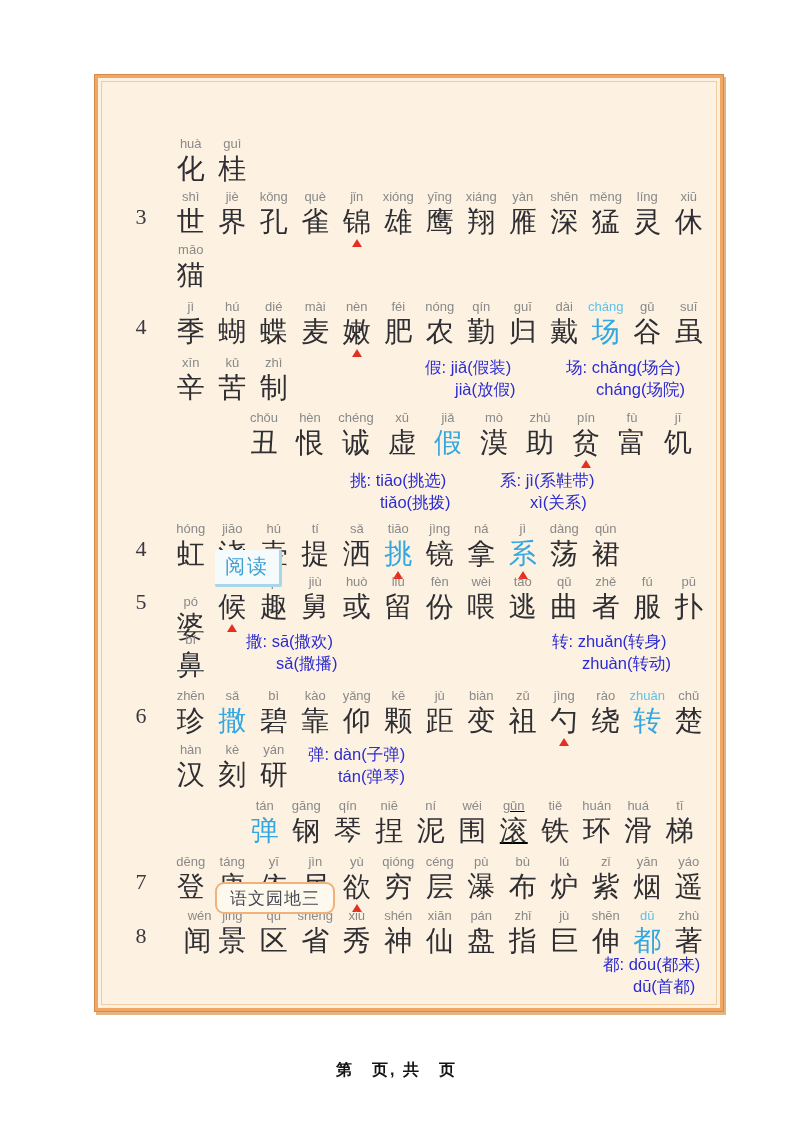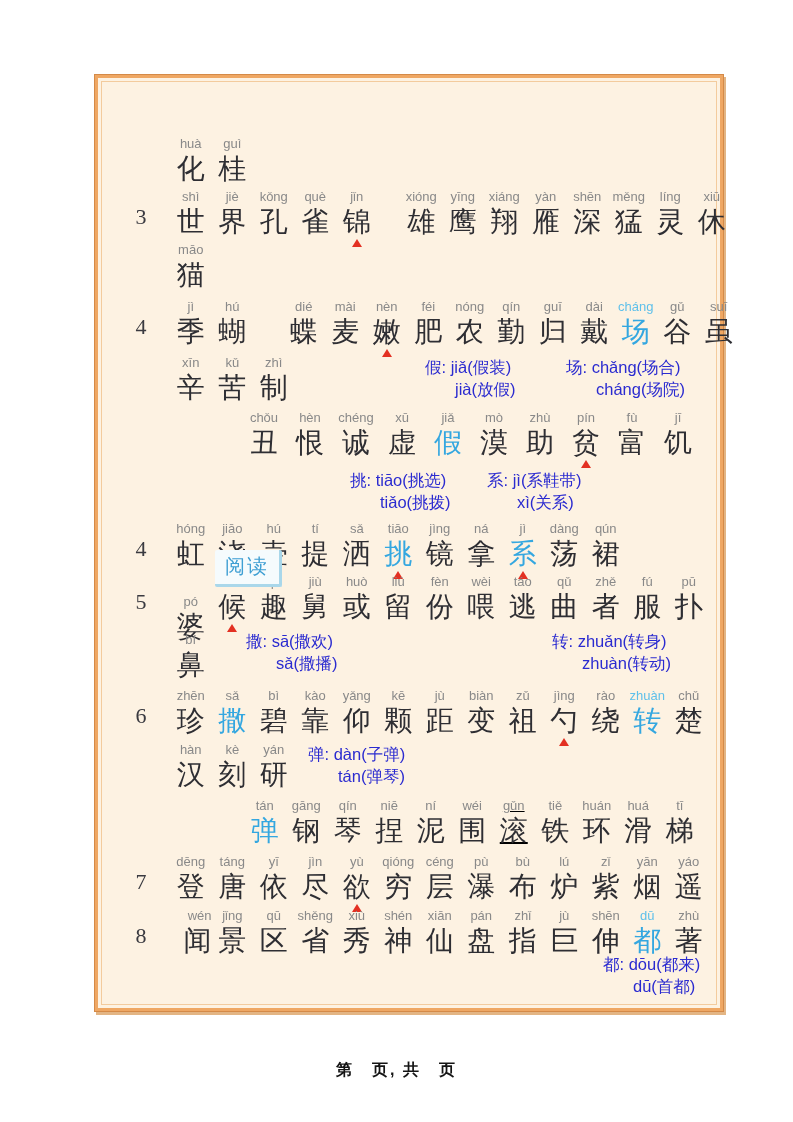--- a/index.html
+++ b/index.html
@@ -125,21 +125,21 @@
             <div class="cell" style="width: 41.5px;">
               <div class="py">què</div>
               <div class="ch">雀</div>
               <div class="tri"></div>
             </div>
             <div class="cell has-tri" style="width: 41.5px;">
               <div class="py">jǐn</div>
               <div class="ch">锦</div>
               <div class="tri"></div>
             </div>
-            <div class="cell" style="width: 41.5px; margin-left: 23px;">
+            <div class="cell" style="width: 41.5px;">
               <div class="py">xióng</div>
               <div class="ch">雄</div>
               <div class="tri"></div>
             </div>
             <div class="cell" style="width: 41.5px;">
               <div class="py">yīng</div>
               <div class="ch">鹰</div>
               <div class="tri"></div>
             </div>
             <div class="cell" style="width: 41.5px;">
@@ -189,21 +189,21 @@
             <div class="cell" style="width: 41.5px;">
               <div class="py">jì</div>
               <div class="ch">季</div>
               <div class="tri"></div>
             </div>
             <div class="cell" style="width: 41.5px;">
               <div class="py">hú</div>
               <div class="ch">蝴</div>
               <div class="tri"></div>
             </div>
-            <div class="cell" style="width: 41.5px; margin-left: 30px;">
+            <div class="cell" style="width: 41.5px;">
               <div class="py">dié</div>
               <div class="ch">蝶</div>
               <div class="tri"></div>
             </div>
             <div class="cell" style="width: 41.5px;">
               <div class="py">mài</div>
               <div class="ch">麦</div>
               <div class="tri"></div>
             </div>
             <div class="cell has-tri" style="width: 41.5px;">
@@ -758,21 +758,21 @@
           <div class="l2">jià(放假)</div>
         </div>
         <div class="ann" style="left: 468px; top: 278px;">
           <div>场: chǎng(场合)</div>
           <div class="l2">cháng(场院)</div>
         </div>
         <div class="ann" style="left: 252px; top: 391px;">
           <div>挑: tiāo(挑选)</div>
           <div class="l2">tiǎo(挑拨)</div>
         </div>
-        <div class="ann" style="left: 389px; top: 391px;">
+        <div class="ann" style="left: 402px; top: 391px;">
           <div>系: jì(系鞋带)</div>
           <div class="l2">xì(关系)</div>
         </div>
         <div class="ann" style="left: 148px; top: 552px;">
           <div>撒: sā(撒欢)</div>
           <div class="l2">sǎ(撒播)</div>
         </div>
         <div class="ann" style="left: 454px; top: 552px;">
           <div>转: zhuǎn(转身)</div>
           <div class="l2">zhuàn(转动)</div>
@@ -781,18 +781,19 @@
           <div>弹: dàn(子弹)</div>
           <div class="l2">tán(弹琴)</div>
         </div>
         <div class="ann" style="left: 505px; top: 875px;">
           <div>都: dōu(都来)</div>
           <div class="l2">dū(首都)</div>
         </div>
       </div>
 
 
+    <div class="label-box" id="label-y3" style="position:absolute;">语文园地三</div>
 
     <div class="reading-tag">阅读</div>
   </div>
 
   <div class="footer">第　页, 共　页</div>
 </div>
 
 </body></html>

